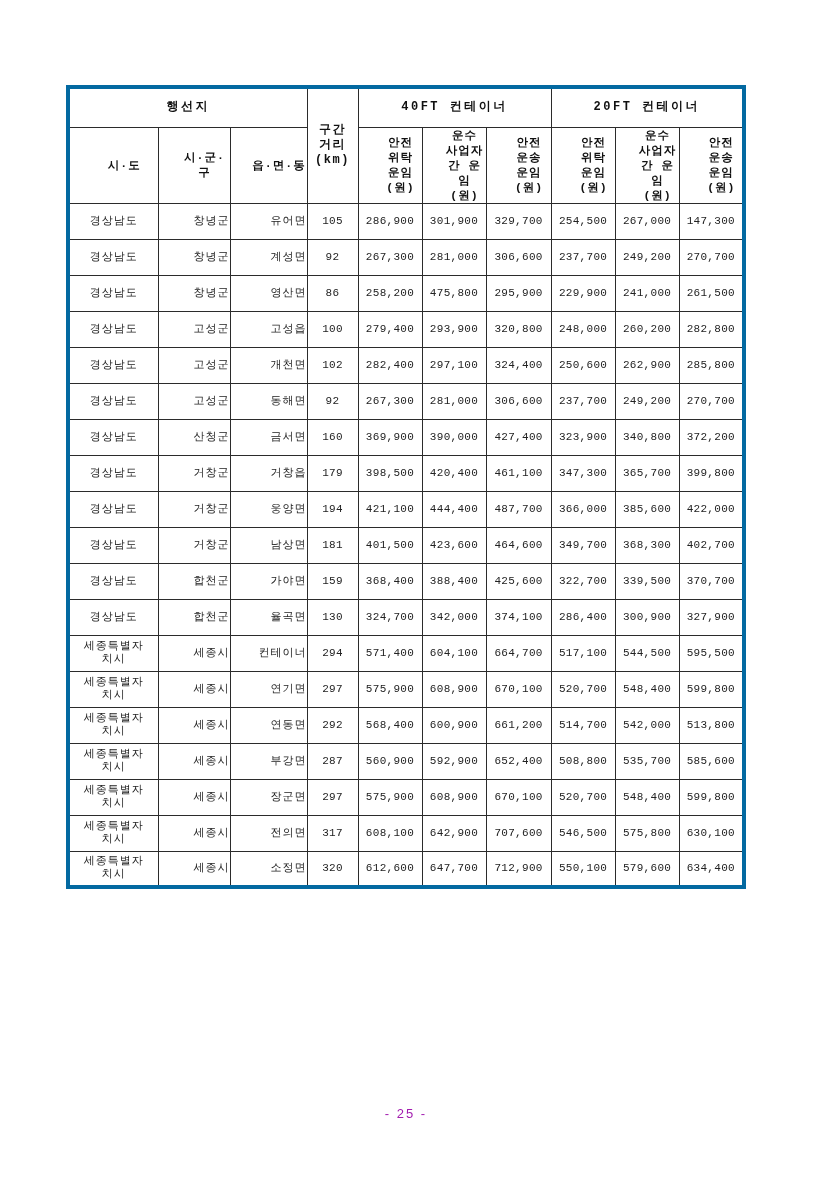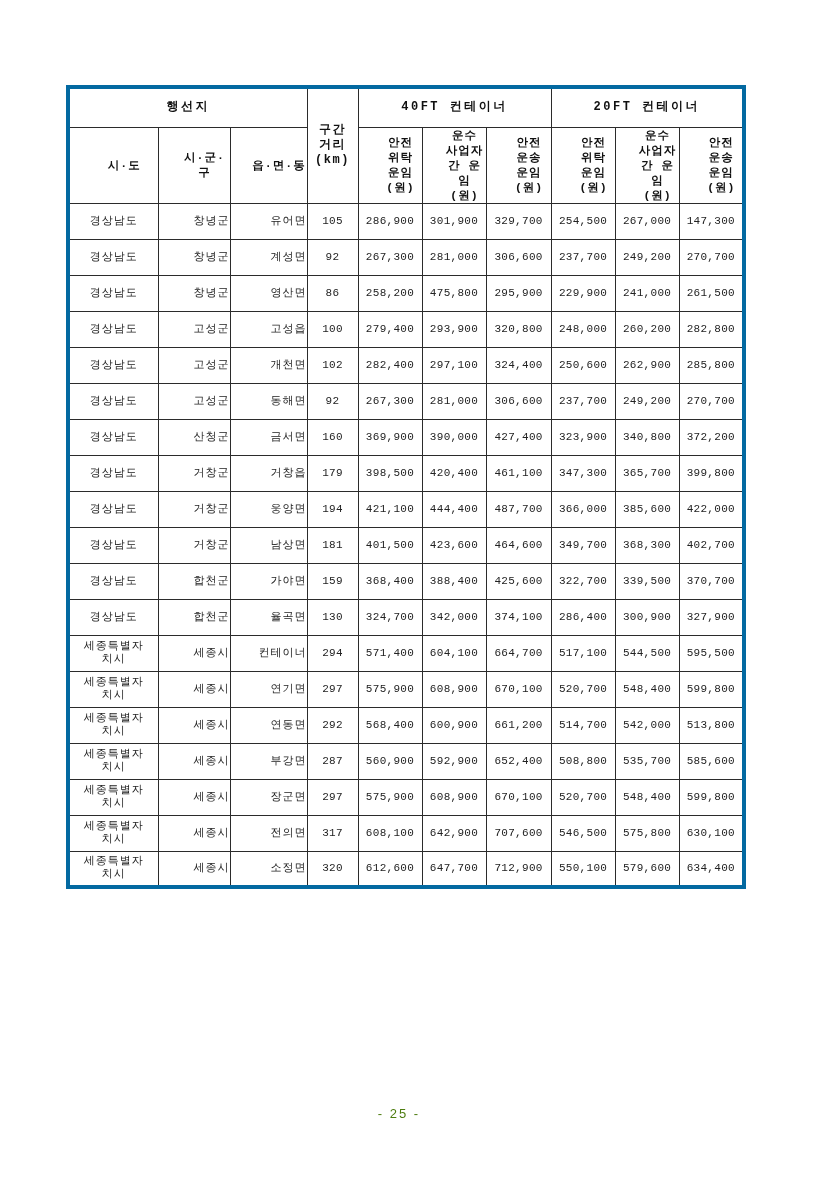--- a/index.html
+++ b/index.html
@@ -66,26 +66,26 @@
     letter-spacing: 1px;
   }
   .freight-table tbody td.col-name {
     letter-spacing: 1px;
     text-align: right;
   }
 
   .page-footer {
     position: absolute;
     top: 1106px;
-    left: 1px;
+    left: 8px;
     width: 796px;
     text-align: center;
     font-size: 13px;
     letter-spacing: 2px;
-    color: #4d7c0f;
+    color: #a21caf;
   }
 </style>
 </head>
 <body>
 
 <div class="page">
 
   <table class="freight-table">
     <colgroup>
       <col style="width:90px">

